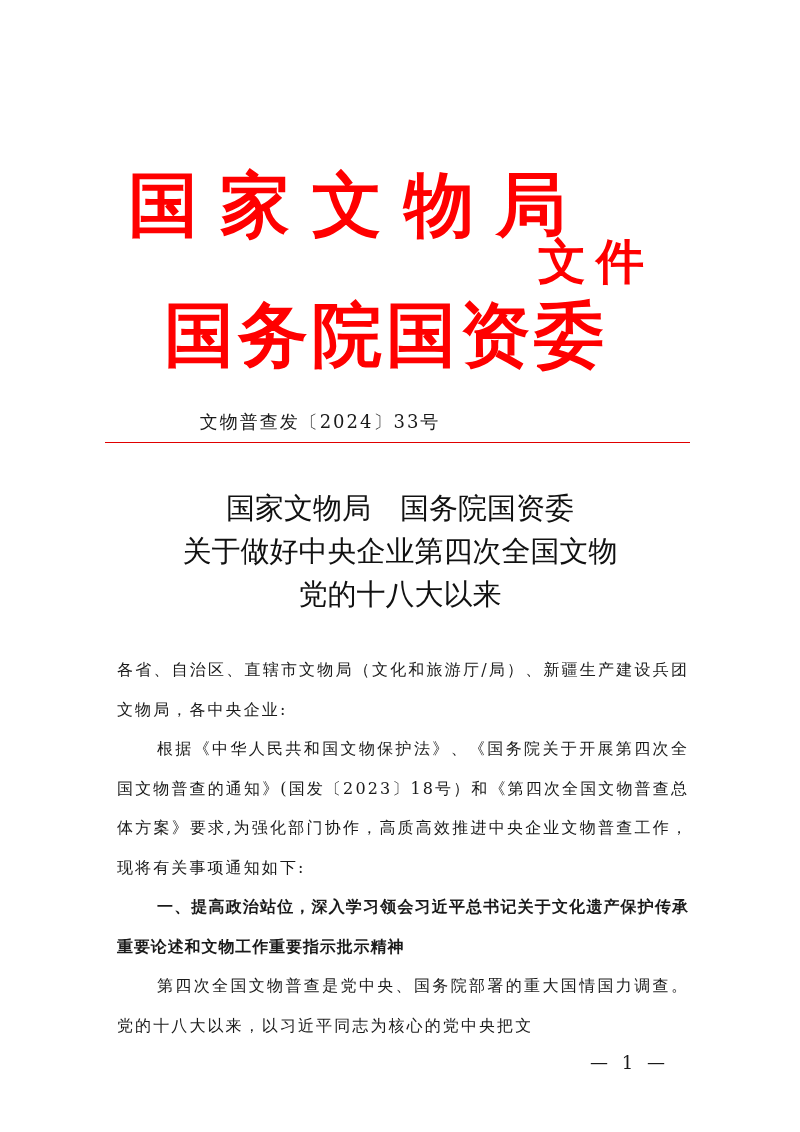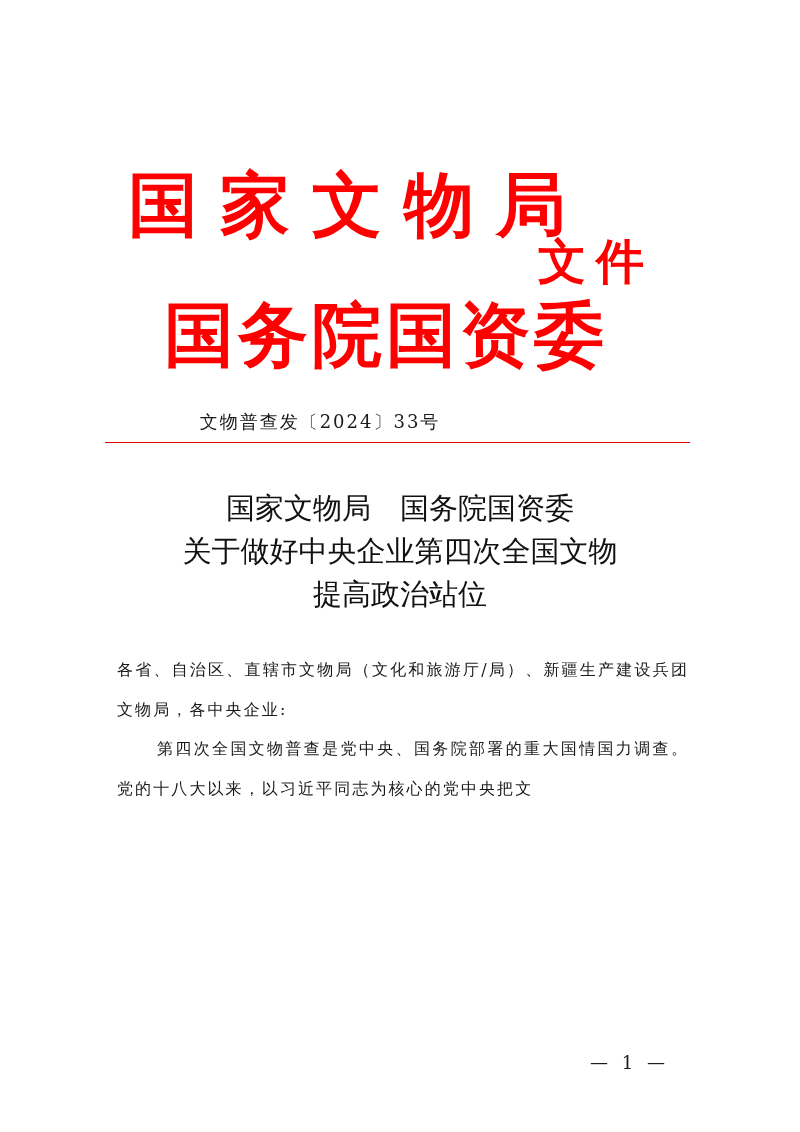--- a/index.html
+++ b/index.html
@@ -28,21 +28,23 @@
   <div class="mh-suffix">文件</div>
 </div>
 
 <div class="doc-number">文物普查发〔2024〕33号</div>
 
 <div class="red-rule"></div>
 
 <div class="title">
   <span class="title-line">国家文物局　国务院国资委</span>
   <span class="title-line">关于做好中央企业第四次全国文物</span>
-  <span class="title-line">提高政治站位</span>
+  <span class="title-line">党的十八大以来</span>
 </div>
 
 <div class="body">
   <p class="para">各省、自治区、直辖市文物局（文化和旅游厅/局）、新疆生产建设兵团文物局，各中央企业:</p>
+  <p class="para indent">根据《中华人民共和国文物保护法》、《国务院关于开展第四次全国文物普查的通知》(国发〔2023〕18号）和《第四次全国文物普查总体方案》要求,为强化部门协作，高质高效推进中央企业文物普查工作，现将有关事项通知如下:</p>
+  <p class="para indent heading">一、提高政治站位，深入学习领会习近平总书记关于文化遗产保护传承重要论述和文物工作重要指示批示精神</p>
   <p class="para indent">第四次全国文物普查是党中央、国务院部署的重大国情国力调查。党的十八大以来，以习近平同志为核心的党中央把文</p>
 </div>
 
 <div class="page-number">— 1 —</div>
 
 </body></html>

